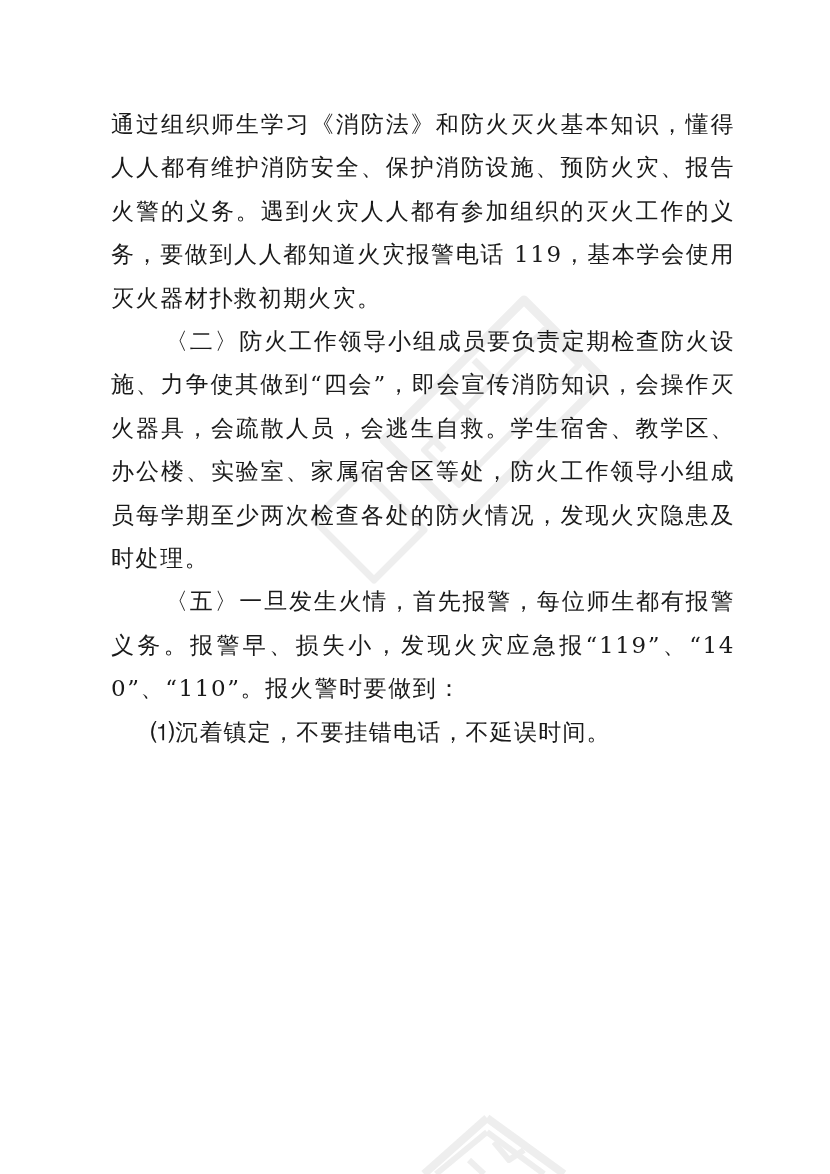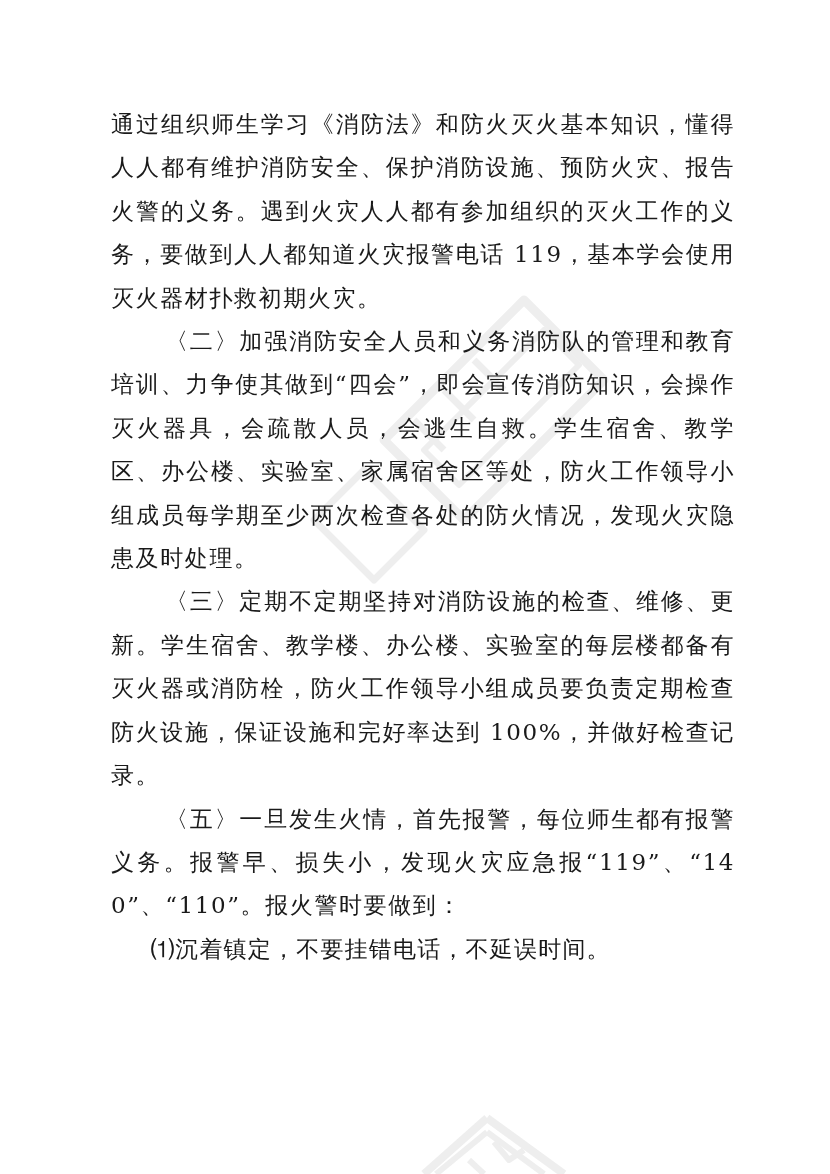--- a/index.html
+++ b/index.html
@@ -70,19 +70,18 @@
       <path d="M360 470 L420 530 L370 580 L310 520 Z" stroke-width="7"></path>
 
       <path d="M483 1118 L560 1174 M483 1118 L420 1174" stroke-width="8"></path>
       <path d="M483 1132 L540 1174 M483 1132 L432 1174" stroke-width="6"></path>
       <path d="M465 1160 L480 1174 M490 1142 L505 1160 L520 1150" stroke-width="6"></path>
     </g>
   </svg>
 
   <div class="content">
     <p class="para noindent">通过组织师生学习《消防法》和防火灭火基本知识，懂得人人都有维护消防安全、保护消防设施、预防火灾、报告火警的义务。遇到火灾人人都有参加组织的灭火工作的义务，要做到人人都知道火灾报警电话 119，基本学会使用灭火器材扑救初期火灾。</p>
-    <p class="para indent">〈二〉加强消防安全人员和义务消防队的管理和教育培训、力争使其做到“四会”，即会宣传消防知识，会操作灭火器具，会疏散人员，会逃生自救。学生宿舍、教学区、办公楼、实验室、家属宿舍区等处，防火工作领导小组成员每学期至少两次检查各处的防火情况，发现火灾隐患及时处理。</p>
-    <p class="para indent">〈三〉定期不定期坚持对消防设施的检查、维修、更新。学生宿舍、教学楼、办公楼、实验室的每层楼都备有灭火器或消防栓，防火工作领导小组成员要负责定期检查防火设施，保证设施和完好率达到 100%，并做好检查记录。</p>
+    <p class="para indent">〈二〉防火工作领导小组成员要负责定期检查防火设施、力争使其做到“四会”，即会宣传消防知识，会操作灭火器具，会疏散人员，会逃生自救。学生宿舍、教学区、办公楼、实验室、家属宿舍区等处，防火工作领导小组成员每学期至少两次检查各处的防火情况，发现火灾隐患及时处理。</p>
     <p class="para indent">〈五〉一旦发生火情，首先报警，每位师生都有报警义务。报警早、损失小，发现火灾应急报“119”、“140”、“110”。报火警时要做到：</p>
     <p class="para item">⑴沉着镇定，不要挂错电话，不延误时间。</p>
 
   </div>
 </div>
 
 </body></html>

